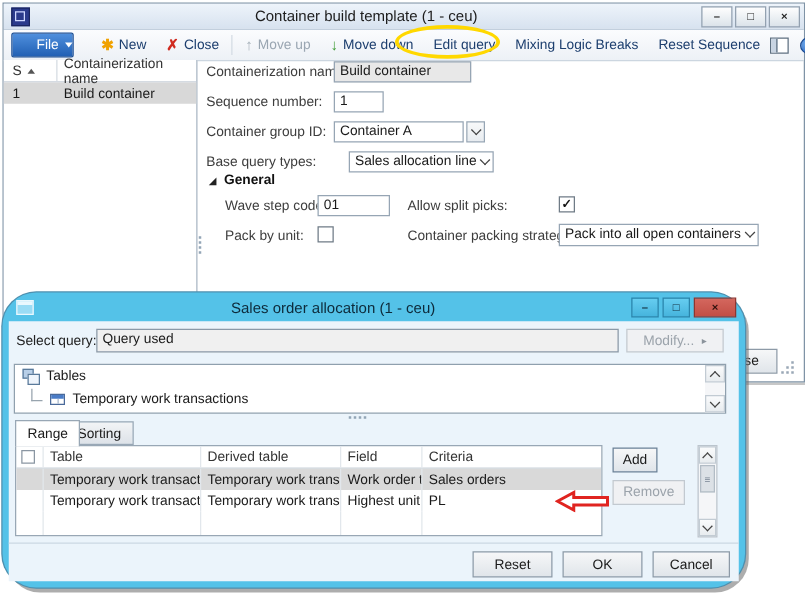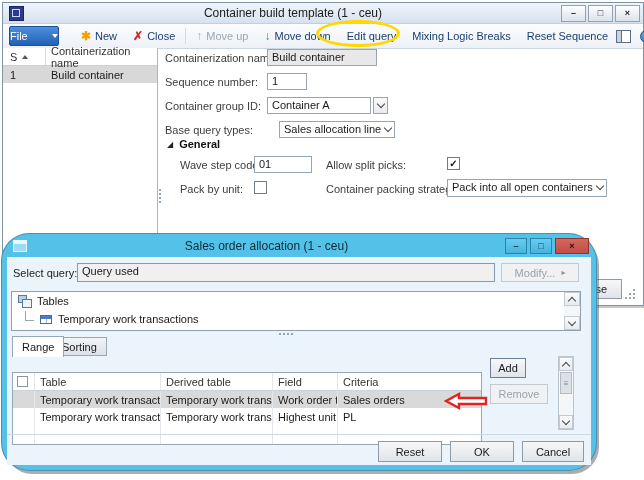--- a/index.html
+++ b/index.html
@@ -13,21 +13,21 @@
             padding:0 3px;border-bottom:1px solid #c2cfdd;}
   .app-icon{width:13px;height:13px;background:#2b3a8c;border:1px solid #1a2560;margin:0 3px;position:relative;flex:none;}
   .app-icon::after{content:"";position:absolute;left:2px;top:2px;width:6px;height:6px;border:1px solid #cfd8ff;}
   .win-title{flex:1;text-align:center;color:#1c1c1c;font-size:12px;}
   .wbtn{width:23px;height:15px;border:1px solid #93a1b0;background:linear-gradient(#fefefe,#dbe3ea);
         display:flex;align-items:center;justify-content:center;font-size:9px;font-weight:bold;color:#222;margin-left:2px;flex:none;}
 
   .toolbar{height:24px;display:flex;align-items:center;background:linear-gradient(#fbfcfe,#edf1f6);
            border-bottom:1px solid #ccd6e0;padding-left:6px;color:#1c3e6e;}
   .file-btn{width:48px;height:18px;border-radius:2px;background:linear-gradient(#4f8fdd,#2160b4);
-            border:1px solid #1b4f96;color:#fff;display:flex;align-items:center;justify-content:space-between;gap:5px;margin-right:14px;flex:none;}
+            border:1px solid #1b4f96;color:#fff;display:flex;align-items:center;justify-content:flex-end;gap:5px;margin-right:14px;flex:none;}
   .caret-down{width:0;height:0;border-left:3px solid transparent;border-right:3px solid transparent;border-top:4px solid #fff;}
   .tb-item{display:flex;align-items:center;gap:4px;padding:0 8px;height:20px;white-space:nowrap;}
   .tb-item.disabled{color:#9aa6b2;}
   .tb-ico{font-weight:bold;font-size:12px;}
   .tb-sep{width:1px;height:16px;background:#d3dbe3;margin:0 2px;flex:none;}
   .tb-right{margin-left:auto;display:flex;align-items:center;gap:9px;padding-right:10px;}
   .pane-icon{width:13px;height:11px;border:1px solid #5d6f80;background:#fff;position:relative;}
   .pane-icon::before{content:"";position:absolute;left:0;top:0;bottom:0;width:4px;background:#c8d4e2;border-right:1px solid #5d6f80;}
   .help-icon{width:13px;height:13px;border-radius:50%;background:radial-gradient(circle at 4px 4px,#6fa9ea,#2a64bd);
              color:#fff;font-size:9px;font-weight:bold;display:flex;align-items:center;justify-content:center;border:1px solid #1d4c92;box-sizing:border-box;}
@@ -92,21 +92,21 @@
   .sbtn{position:absolute;left:0;right:0;height:14px;background:linear-gradient(#fafbfc,#e8ecef);
         border:1px solid #c2cbd3;display:flex;align-items:center;justify-content:center;box-sizing:border-box;}
   .sthumb{position:absolute;left:1px;right:1px;background:#dce1e6;border:1px solid #b2bcc5;
           display:flex;align-items:center;justify-content:center;color:#7a8694;font-size:8px;box-sizing:border-box;}
 
   .tab{position:absolute;display:flex;align-items:center;justify-content:center;
        border:1px solid #98a7b5;padding:0 9px;box-sizing:border-box;white-space:nowrap;}
   .tab.active{background:#fff;border-bottom:none;z-index:3;}
   .tab.inactive{background:linear-gradient(#f2f4f6,#dde2e8);}
 
-  .dgrid{position:absolute;border:1px solid #98a7b5;background:#fff;box-sizing:border-box;overflow:hidden;margin-top:16px;}
+  .dgrid{position:absolute;border:1px solid #98a7b5;background:#fff;box-sizing:border-box;overflow:hidden;}
   .dg-row{display:flex;height:17px;align-items:stretch;}
   .dg-row.head{border-bottom:1px solid #c9d1d9;color:#333;}
   .dg-row.sel{background:#d9d9d9;}
   .dg-c{padding-left:5px;box-sizing:border-box;display:flex;align-items:center;
         border-right:1px solid #e2e7ec;overflow:hidden;white-space:nowrap;}
   .c0{width:22px;flex:none;padding-left:4px;}
   .c1{width:126px;flex:none;}
   .c2{width:112px;flex:none;}
   .c3{width:65px;flex:none;}
   .c4{flex:1;border-right:none;}

